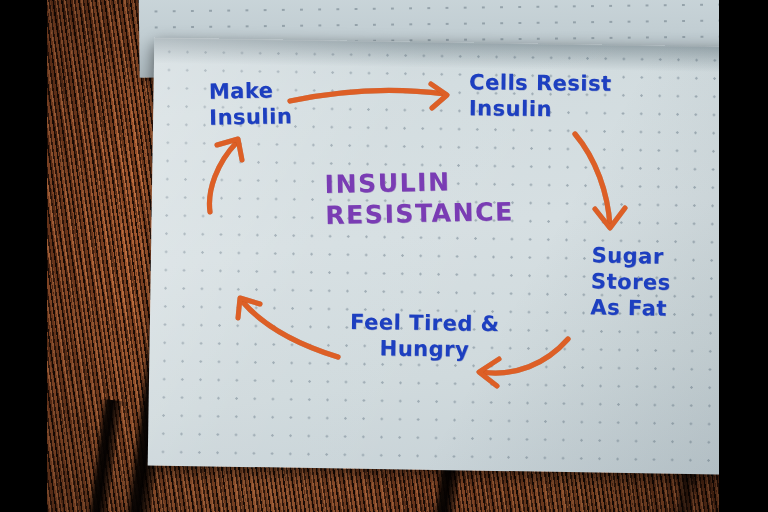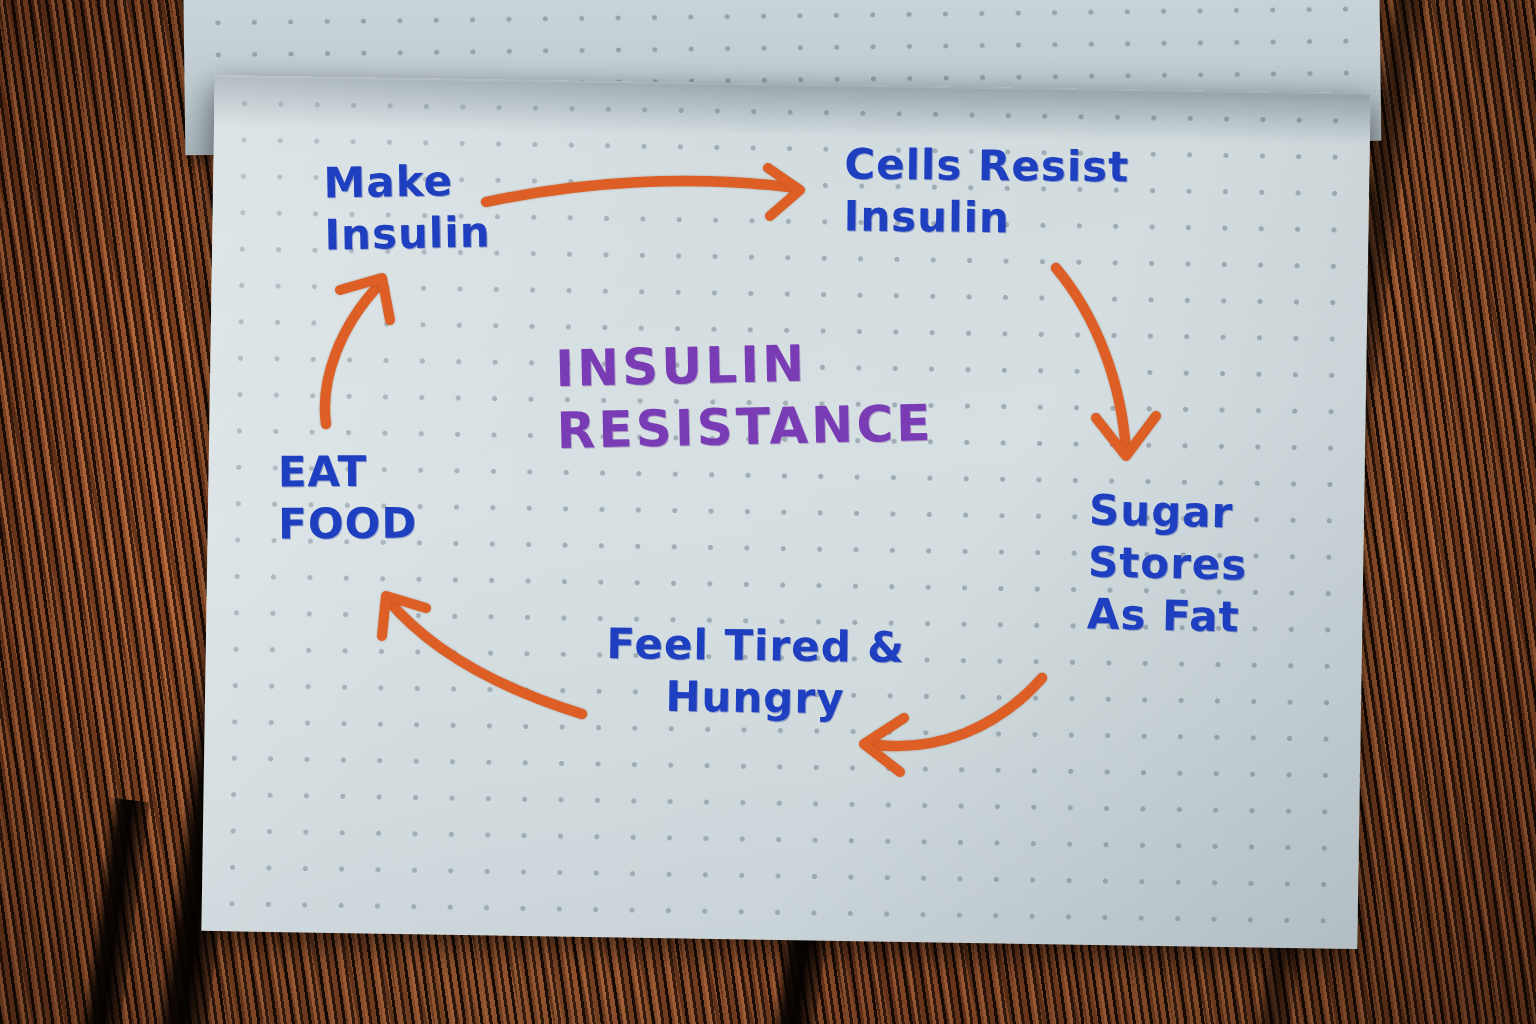--- a/index.html
+++ b/index.html
@@ -2,24 +2,25 @@
 <html><head>
 <meta charset="utf-8">
 <style>
   html, body {
     margin: 0;
     padding: 0;
     background: #000;
   }
   #stage {
     position: relative;
-    width: 768px;
+    width: 672px;
     height: 512px;
     overflow: hidden;
     font-family: "DejaVu Sans", sans-serif;
+    margin-left: 47px;
   }
 
   
   .wood {
     position: absolute;
     inset: 0;
     background-color: #8a4726;
     background-image:
       repeating-linear-gradient(82deg,
         rgba(20,8,3,0.92) 0px, rgba(20,8,3,0.92) 1.5px,
@@ -201,19 +202,17 @@
   <div class="ink" id="txt-cells-resist">Cells Resist
 Insulin</div>
 
   <div class="ink" id="txt-sugar-stores">Sugar
 Stores
 As Fat</div>
 
   <div class="ink" id="txt-feel-tired">Feel Tired &amp;
 Hungry</div>
 
-  <div class="ink" id="txt-eat-food">EAT
-FOOD</div>
 
   <div class="ink center-title" id="txt-title"><span>INSULIN</span>
 <span>RESISTANCE</span></div>
 
 </div>
 
 </body></html>

